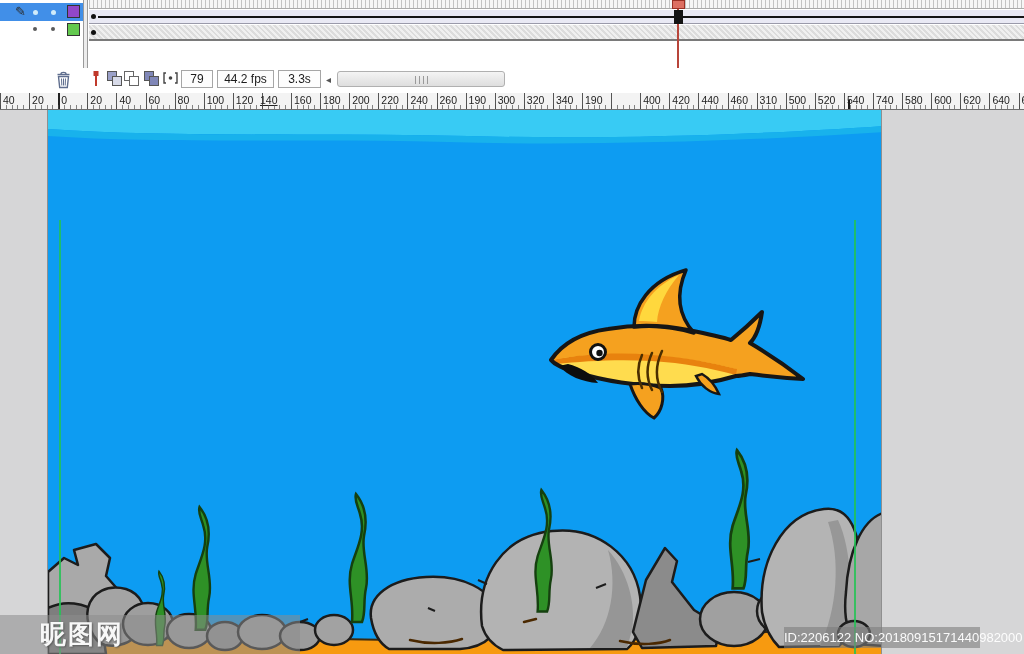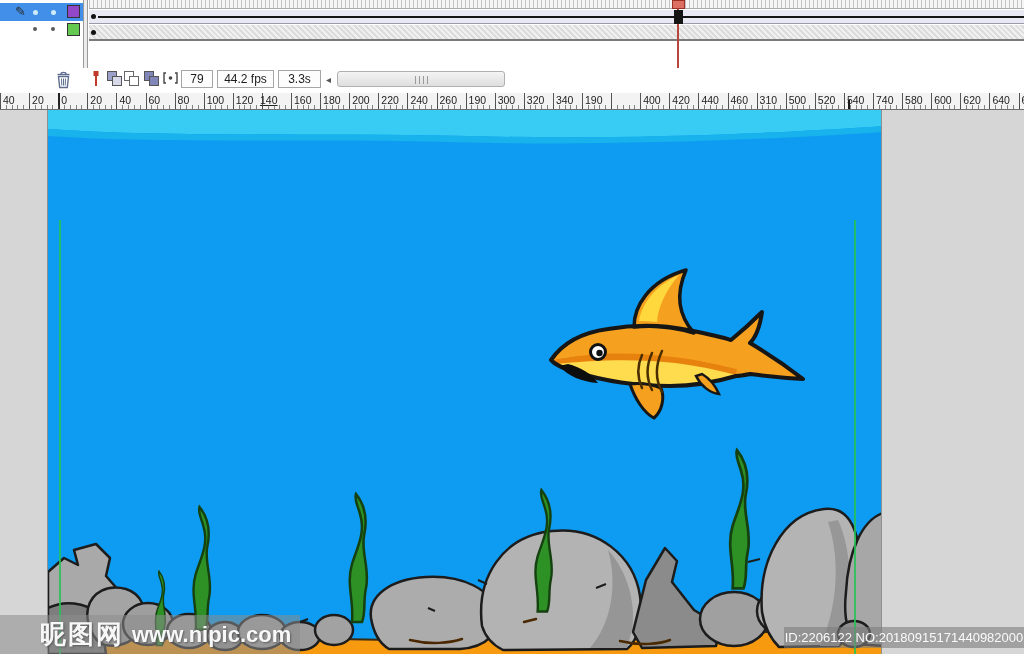--- a/index.html
+++ b/index.html
@@ -63,21 +63,21 @@
     border-left:1px solid #8f8f8f; border-right:1px solid #8f8f8f; background:#0D9CF2; }
   .guide { position:absolute; top:110px; height:544px; width:2px; background:rgba(35,195,85,.85); z-index:6; }
 
   
   .wm-left { position:absolute; left:0; top:615px; width:300px; height:39px;
     background:rgba(140,140,140,.55); z-index:9; display:flex; align-items:center; }
   .wm-logo { font-size:26px; font-weight:bold; color:rgba(255,255,255,.95);
     margin-left:40px; letter-spacing:2px; text-shadow:1px 1px 2px rgba(80,80,80,.8); }
   .wm-url { font-size:22px; font-weight:bold; color:rgba(255,255,255,.95); margin-left:8px;
     text-shadow:1px 1px 2px rgba(80,80,80,.8); }
-  .wm-right { position:absolute; left:784px; top:627px; width:240px; height:21px;
+  .wm-right { position:absolute; left:784px; top:627px; width:196px; height:21px;
     background:rgba(125,125,125,.6); z-index:9; color:rgba(255,255,255,.95);
     font-size:13px; line-height:21px; text-align:center; white-space:nowrap; }
 </style>
 </head>
 <body>
 
 <div class="app">
 
   <div class="timeline">
 
@@ -296,17 +296,16 @@
           </g>
         </g>
       </svg>
     </div>
     <div class="guide" style="left:59px;"></div>
     <div class="guide" style="left:854px;"></div>
   </div>
 
   <div class="wm-left">
     <span class="wm-logo">昵图网</span>
-    <span class="wm-url">www.nipic.com</span>
   </div>
   <div class="wm-right">ID:2206122 NO:20180915171440982000</div>
 
 </div>
 
 </body></html>

